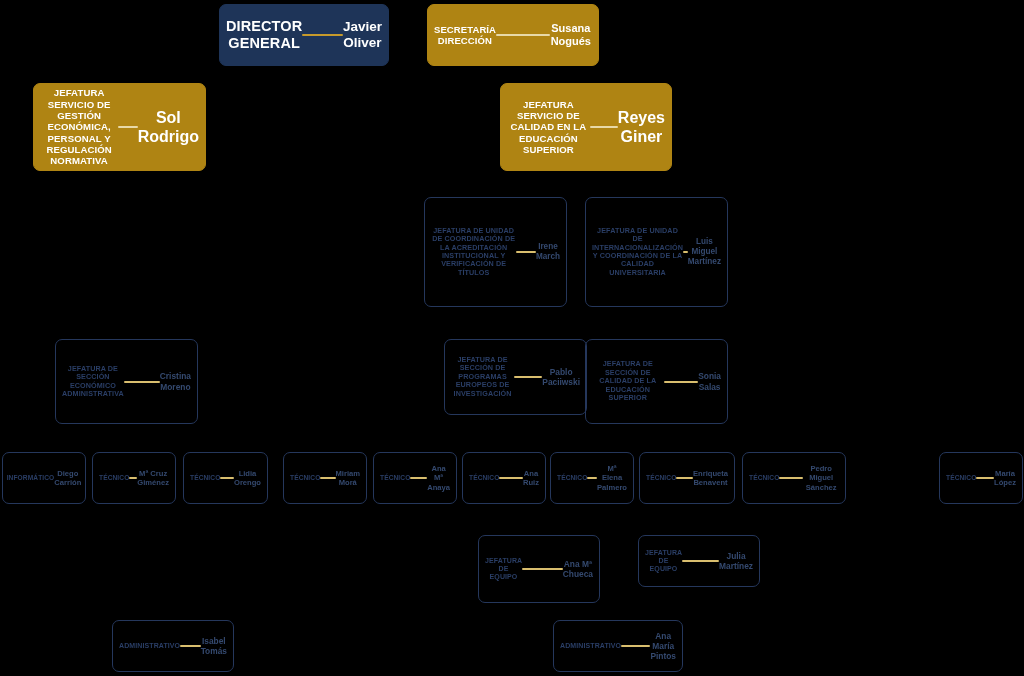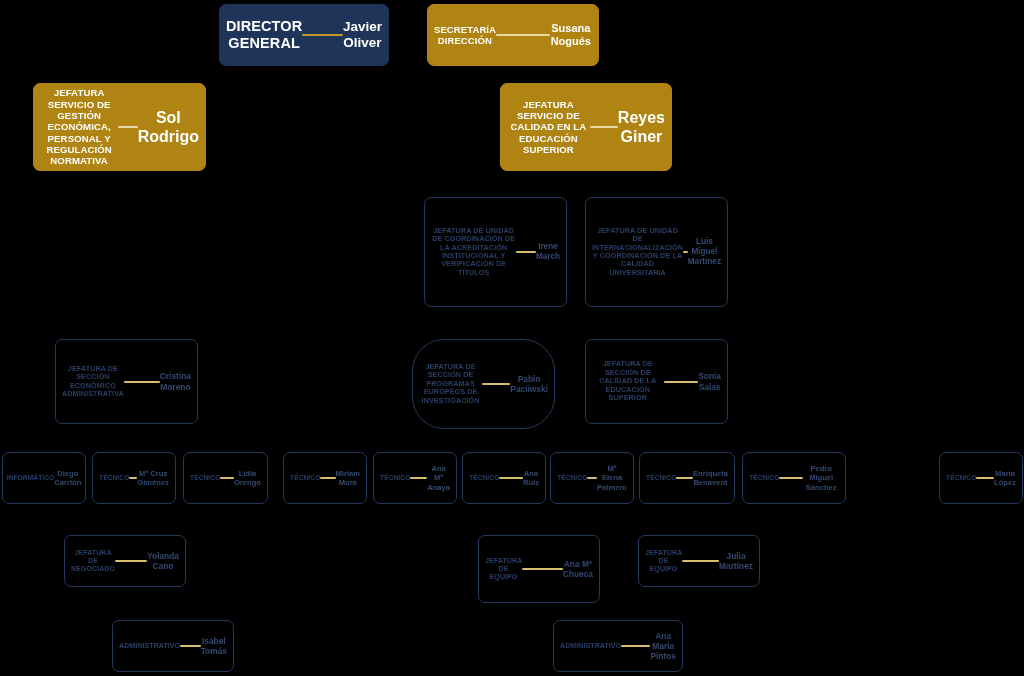--- a/index.html
+++ b/index.html
@@ -139,21 +139,21 @@
     <div class="node outline tier-unit" style="left: 585px; top: 197px; width: 143px; height: 110px;">
       <div class="node-title">JEFATURA DE UNIDAD DE INTERNACIONALIZACIÓN Y COORDINACIÓN DE LA CALIDAD UNIVERSITARIA</div>
       <div class="divider"></div>
       <div class="node-name">Luis Miguel Martínez</div>
     </div>
     <div class="node outline tier-section" style="left: 55px; top: 339px; width: 143px; height: 85px;">
       <div class="node-title">JEFATURA DE SECCIÓN ECONÓMICO ADMINISTRATIVA</div>
       <div class="divider"></div>
       <div class="node-name">Cristina Moreno</div>
     </div>
-    <div class="node outline tier-section" style="left: 412px; top: 339px; width: 143px; height: 90px; border-radius: 32px;">
+    <div class="node outline tier-section" style="left: 444px; top: 339px; width: 143px; height: 76px;">
       <div class="node-title">JEFATURA DE SECCIÓN DE PROGRAMAS EUROPEOS DE INVESTIGACIÓN</div>
       <div class="divider"></div>
       <div class="node-name">Pablo Paciiwski</div>
     </div>
     <div class="node outline tier-section" style="left: 585px; top: 339px; width: 143px; height: 85px;">
       <div class="node-title">JEFATURA DE SECCIÓN DE CALIDAD DE LA EDUCACIÓN SUPERIOR</div>
       <div class="divider"></div>
       <div class="node-name">Sonia Salas</div>
     </div>
     <div class="node outline tier-tech" style="left: 2px; top: 452px; width: 84px; height: 52px;">
@@ -199,25 +199,20 @@
     <div class="node outline tier-tech" style="left: 742px; top: 452px; width: 104px; height: 52px;">
       <div class="node-title">TÉCNICO</div>
       <div class="divider"></div>
       <div class="node-name">Pedro Miguel Sánchez</div>
     </div>
     <div class="node outline tier-tech" style="left: 939px; top: 452px; width: 84px; height: 52px;">
       <div class="node-title">TÉCNICO</div>
       <div class="divider"></div>
       <div class="node-name">María López</div>
     </div>
-    <div class="node outline tier-team" style="left: 64px; top: 535px; width: 122px; height: 52px;">
-      <div class="node-title">JEFATURA DE NEGOCIADO</div>
-      <div class="divider"></div>
-      <div class="node-name">Yolanda Cano</div>
-    </div>
     <div class="node outline tier-team" style="left: 478px; top: 535px; width: 122px; height: 68px;">
       <div class="node-title">JEFATURA DE EQUIPO</div>
       <div class="divider"></div>
       <div class="node-name">Ana Mª Chueca</div>
     </div>
     <div class="node outline tier-team" style="left: 638px; top: 535px; width: 122px; height: 52px;">
       <div class="node-title">JEFATURA DE EQUIPO</div>
       <div class="divider"></div>
       <div class="node-name">Julia Martínez</div>
     </div>

